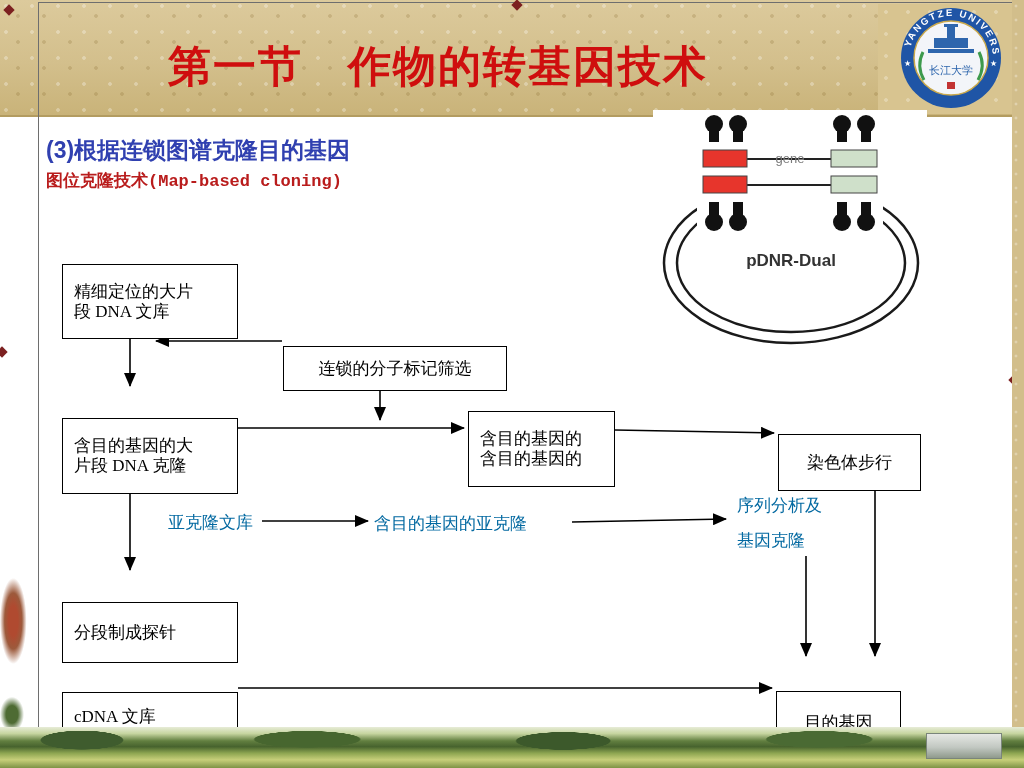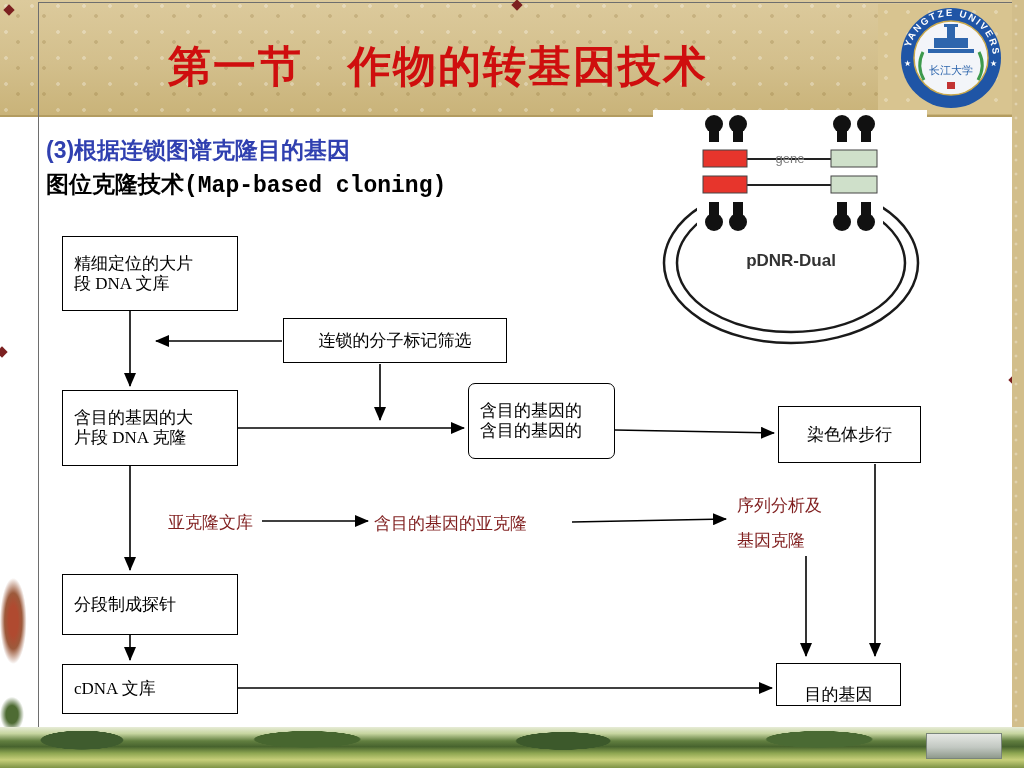--- a/index.html
+++ b/index.html
@@ -35,35 +35,35 @@
     background-image:radial-gradient(circle at 4px 6px, rgba(255,255,255,.3) 1px, transparent 1.8px);
     background-size:12px 14px;}
   .left-red{position:absolute;left:0;top:578px;width:38px;height:86px;
     background:radial-gradient(closest-side at 35% 50%, #b04a30 35%, #9c5a3c 65%, transparent 100%);}
   .left-green{position:absolute;left:0;top:688px;width:40px;height:44px;
     background:radial-gradient(closest-side at 30% 60%, #4e6b33 50%, transparent 100%);}
 
   
   .heading-blue{position:absolute;left:46px;top:135px;font-size:23px;font-weight:bold;
     color:#3040b0;font-family:"Liberation Sans",sans-serif;}
-  .heading-black{position:absolute;left:46px;top:169px;font-size:23px;font-weight:bold;
-    color:#000000;font-family:"Liberation Sans",sans-serif;}
+  .heading-black{position:absolute;left:46px;top:169px;font-size:17px;font-weight:bold;
+    color:#b91c1c;font-family:"Liberation Sans",sans-serif;}
   .heading-black .mono{font-family:"Liberation Mono",monospace;font-weight:bold;}
 
   
   .plasmid{position:absolute;left:653px;top:110px;width:274px;height:240px;background:#fff;}
 
   
   .arrows{position:absolute;left:0;top:0;width:1024px;height:768px;pointer-events:none;z-index:2;}
   .fbox{position:absolute;z-index:3;background:#fff;border:1.6px solid #000;
     box-sizing:border-box;display:flex;flex-direction:column;justify-content:center;
-    gap:0;padding:0 11px;font-size:17px;color:#000;line-height:1.15;}
+    gap:0;padding:0 11px;font-size:17px;color:#000;line-height:1.15;margin-top:28px;}
   .fbox.center{align-items:center;padding:0 8px;}
   .fbox span{display:block;white-space:nowrap;}
-  .flabel{position:absolute;z-index:3;font-size:17px;color:#7f1d1d;white-space:nowrap;}
+  .flabel{position:absolute;z-index:3;font-size:17px;color:#0369a1;white-space:nowrap;}
   .flabel.two span{display:block;line-height:35px;white-space:nowrap;}
 
   
   .footer{position:absolute;left:0;top:727px;width:1024px;height:41px;z-index:4;
     background-image:
       radial-gradient(ellipse 70px 16px at 8% 32%,  #3f5c2e 58%, transparent 60%),
       radial-gradient(ellipse 90px 14px at 30% 30%, #47662f 58%, transparent 60%),
       radial-gradient(ellipse 80px 15px at 55% 34%, #3c592b 58%, transparent 60%),
       radial-gradient(ellipse 90px 14px at 80% 30%, #4a6a33 58%, transparent 60%),
       linear-gradient(180deg,#e7ecd7 0%,#c6d5a0 16%,#627f40 34%,#47632e 48%,#8ea651 64%,#c7cf7a 80%,#7e9346 100%);}
@@ -201,21 +201,21 @@
 
   <div class="fbox center" style="left:283px;top:318px;width:224px;height:45px;">
     <span>连锁的分子标记筛选</span>
   </div>
 
   <div class="fbox" style="left:62px;top:390px;width:176px;height:76px;">
     <span>含目的基因的大</span>
     <span>片段 DNA 克隆</span>
   </div>
 
-  <div class="fbox" style="left:468px;top:383px;width:147px;height:76px;border-radius:7px;">
+  <div class="fbox" style="left:468px;top:383px;width:147px;height:76px;">
     <span>含目的基因的</span>
     <span>含目的基因的</span>
   </div>
 
   <div class="fbox center" style="left:778px;top:406px;width:143px;height:57px;align-items:center;">
     <span>染色体步行</span>
   </div>
 
   <div class="flabel" style="left:168px;top:511px;">亚克隆文库</div>
 

